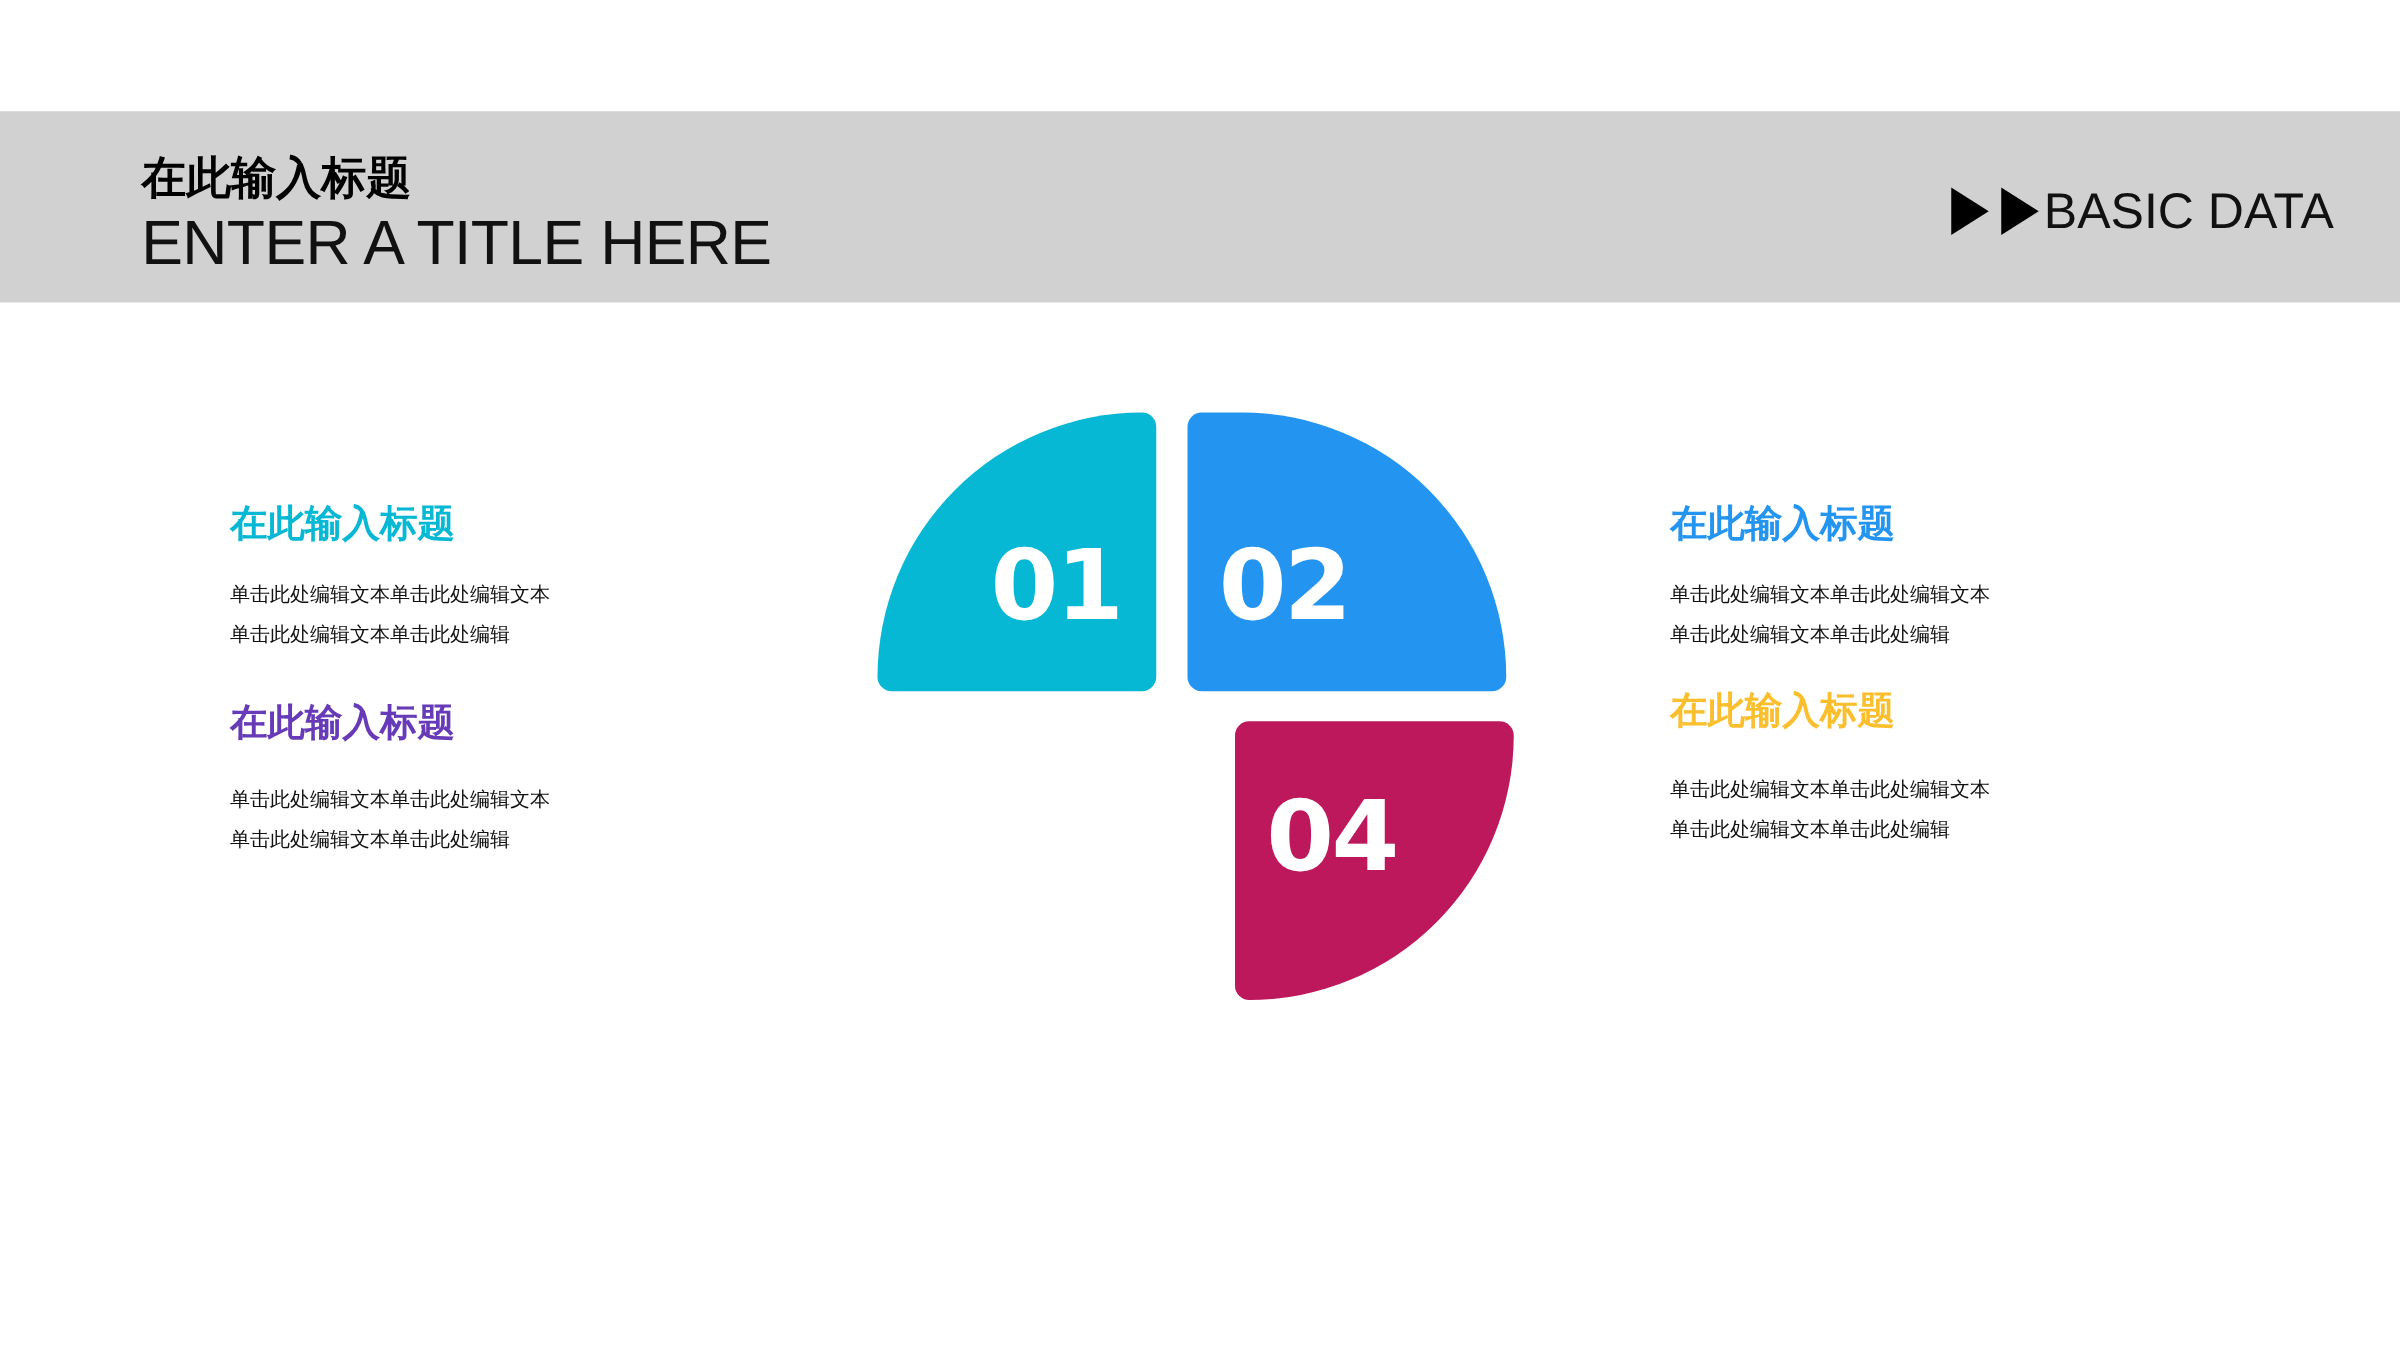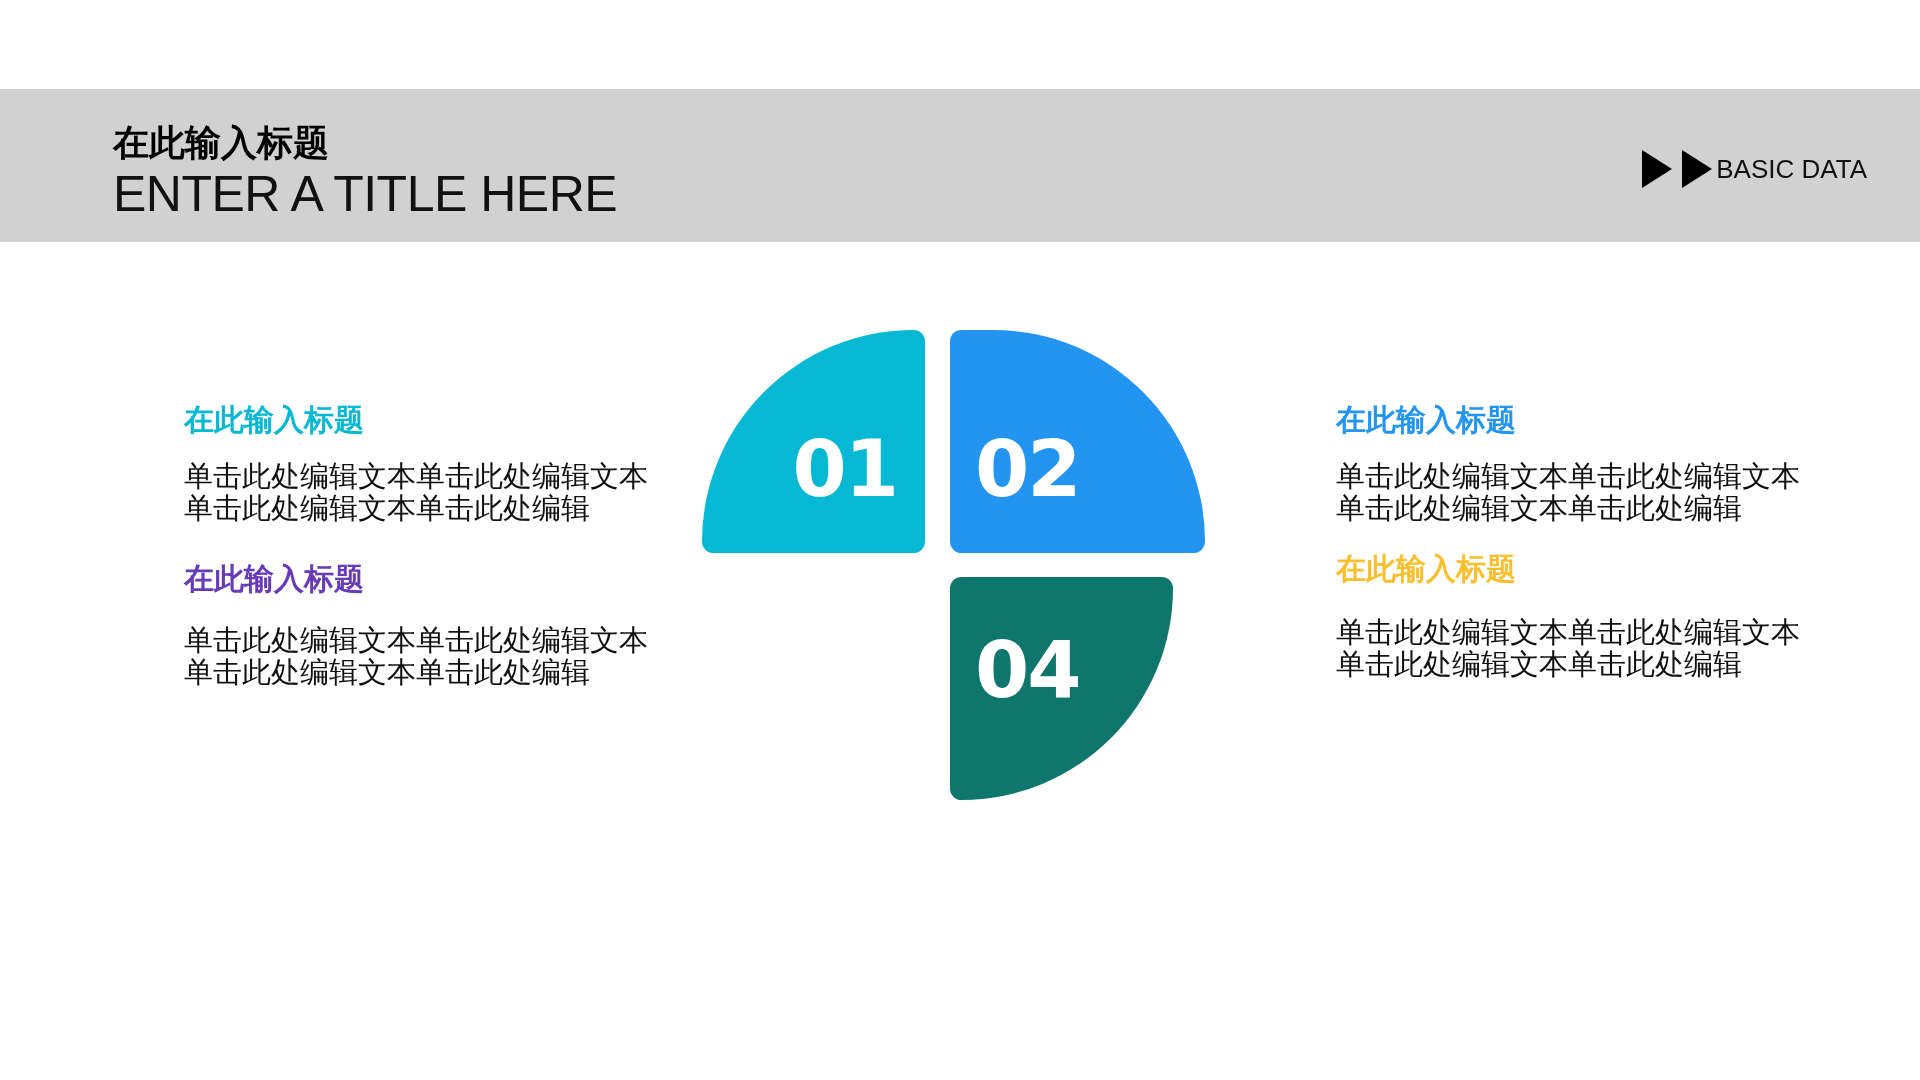--- a/index.html
+++ b/index.html
@@ -47,21 +47,21 @@
       letter-spacing: -0.5px;
     }
     .section-tag {
       position: absolute;
       right: 33px;
       top: 144px;
       height: 50px;
       display: flex;
       align-items: center;
       font-family: "Liberation Sans", "DejaVu Sans", sans-serif;
-      font-size: 26px;
+      font-size: 40px;
       color: #111111;
       white-space: nowrap;
     }
     .tag-arrows {
       display: inline-flex;
       align-items: center;
       margin-right: 2px;
     }
     .tri {
       width: 0;
@@ -116,21 +116,21 @@
       position: absolute;
       width: 460px;
     }
     .block-heading {
       font-size: 30px;
       font-weight: bold;
       line-height: 40px;
       white-space: nowrap;
     }
     .block-body {
-      font-size: 29px;
+      font-size: 16px;
       line-height: 32px;
       color: #111111;
       white-space: nowrap;
     }
     .tb1 { left: 184px; top: 400px; }
     .tb1 .block-body { margin-top: 20px; }
     .tb2 { left: 184px; top: 559px; }
     .tb2 .block-body { margin-top: 25px; }
     .tb3 { left: 1336px; top: 400px; }
     .tb3 .block-body { margin-top: 20px; }
@@ -154,21 +154,21 @@
     </span>
     <span>BASIC DATA</span>
   </div>
 
   <div class="quad q1" style="background: rgb(6, 184, 211);">
     <span class="quad-num">01</span>
   </div>
   <div class="quad q2" style="background: rgb(35, 149, 240); padding-left: 32px;">
     <span class="quad-num">02</span>
   </div>
-  <div class="quad q4" style="background: #0f766e;">
+  <div class="quad q4" style="background: #be185d; margin-left: 38px;">
     <span class="quad-num">04</span>
   </div>
 
   <div class="text-block tb1">
     <div class="block-heading" style="color: rgb(6, 184, 211);">在此输入标题</div>
     <div class="block-body">
       <div>单击此处编辑文本单击此处编辑文本</div>
       <div>单击此处编辑文本单击此处编辑</div>
     </div>
   </div>

